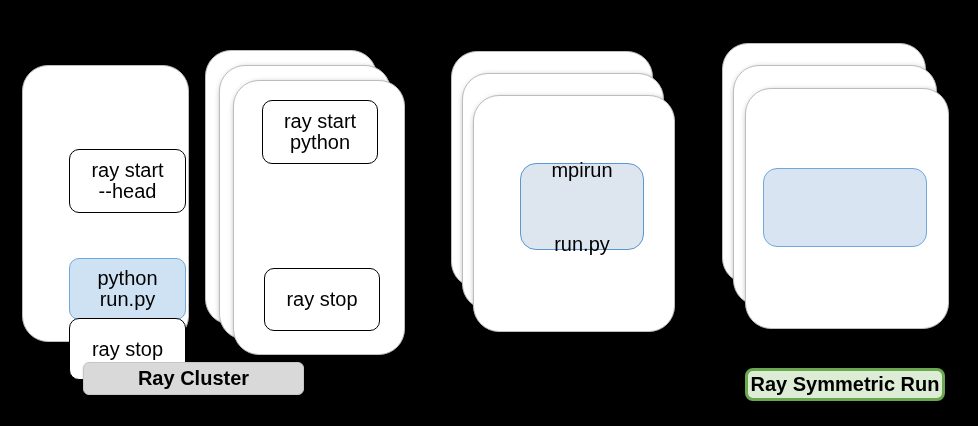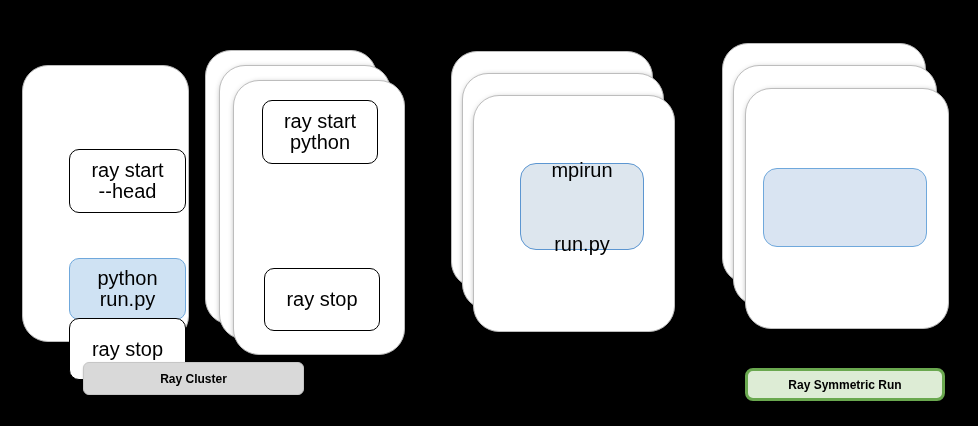--- a/index.html
+++ b/index.html
@@ -41,21 +41,21 @@
     background:#dde6ee;border-color:#5c96d1;gap:48px;
   }
   .b-symmetric{
     left:763px;top:168px;width:162px;height:77px;border-radius:14px;font-size:15px;line-height:21px;
     background:#d9e4f2;border-color:#6fa8dc;
   }
   .b-symmetric .bold-line{font-weight:bold;}
 
   .label{
     position:absolute;display:flex;align-items:center;justify-content:center;
-    font-size:12px;font-weight:bold;border-radius:6px;
+    font-size:20px;font-weight:bold;border-radius:6px;
     box-shadow:1px 2px 3px rgba(0,0,0,0.4);
   }
   .label-gray{background:#d9d9d9;border:1px solid #c6c6c6;}
   .label-green{background:#ddecd5;border:3px solid #6aa84f;border-radius:8px;}
   .l-ray-cluster{left:83px;top:362px;width:219px;height:31px;}
   .l-hpc{left:472px;top:361px;width:205px;height:31px;}
   .l-symmetric{left:745px;top:368px;width:194px;height:27px;}
 </style>
 </head>
 <body>

